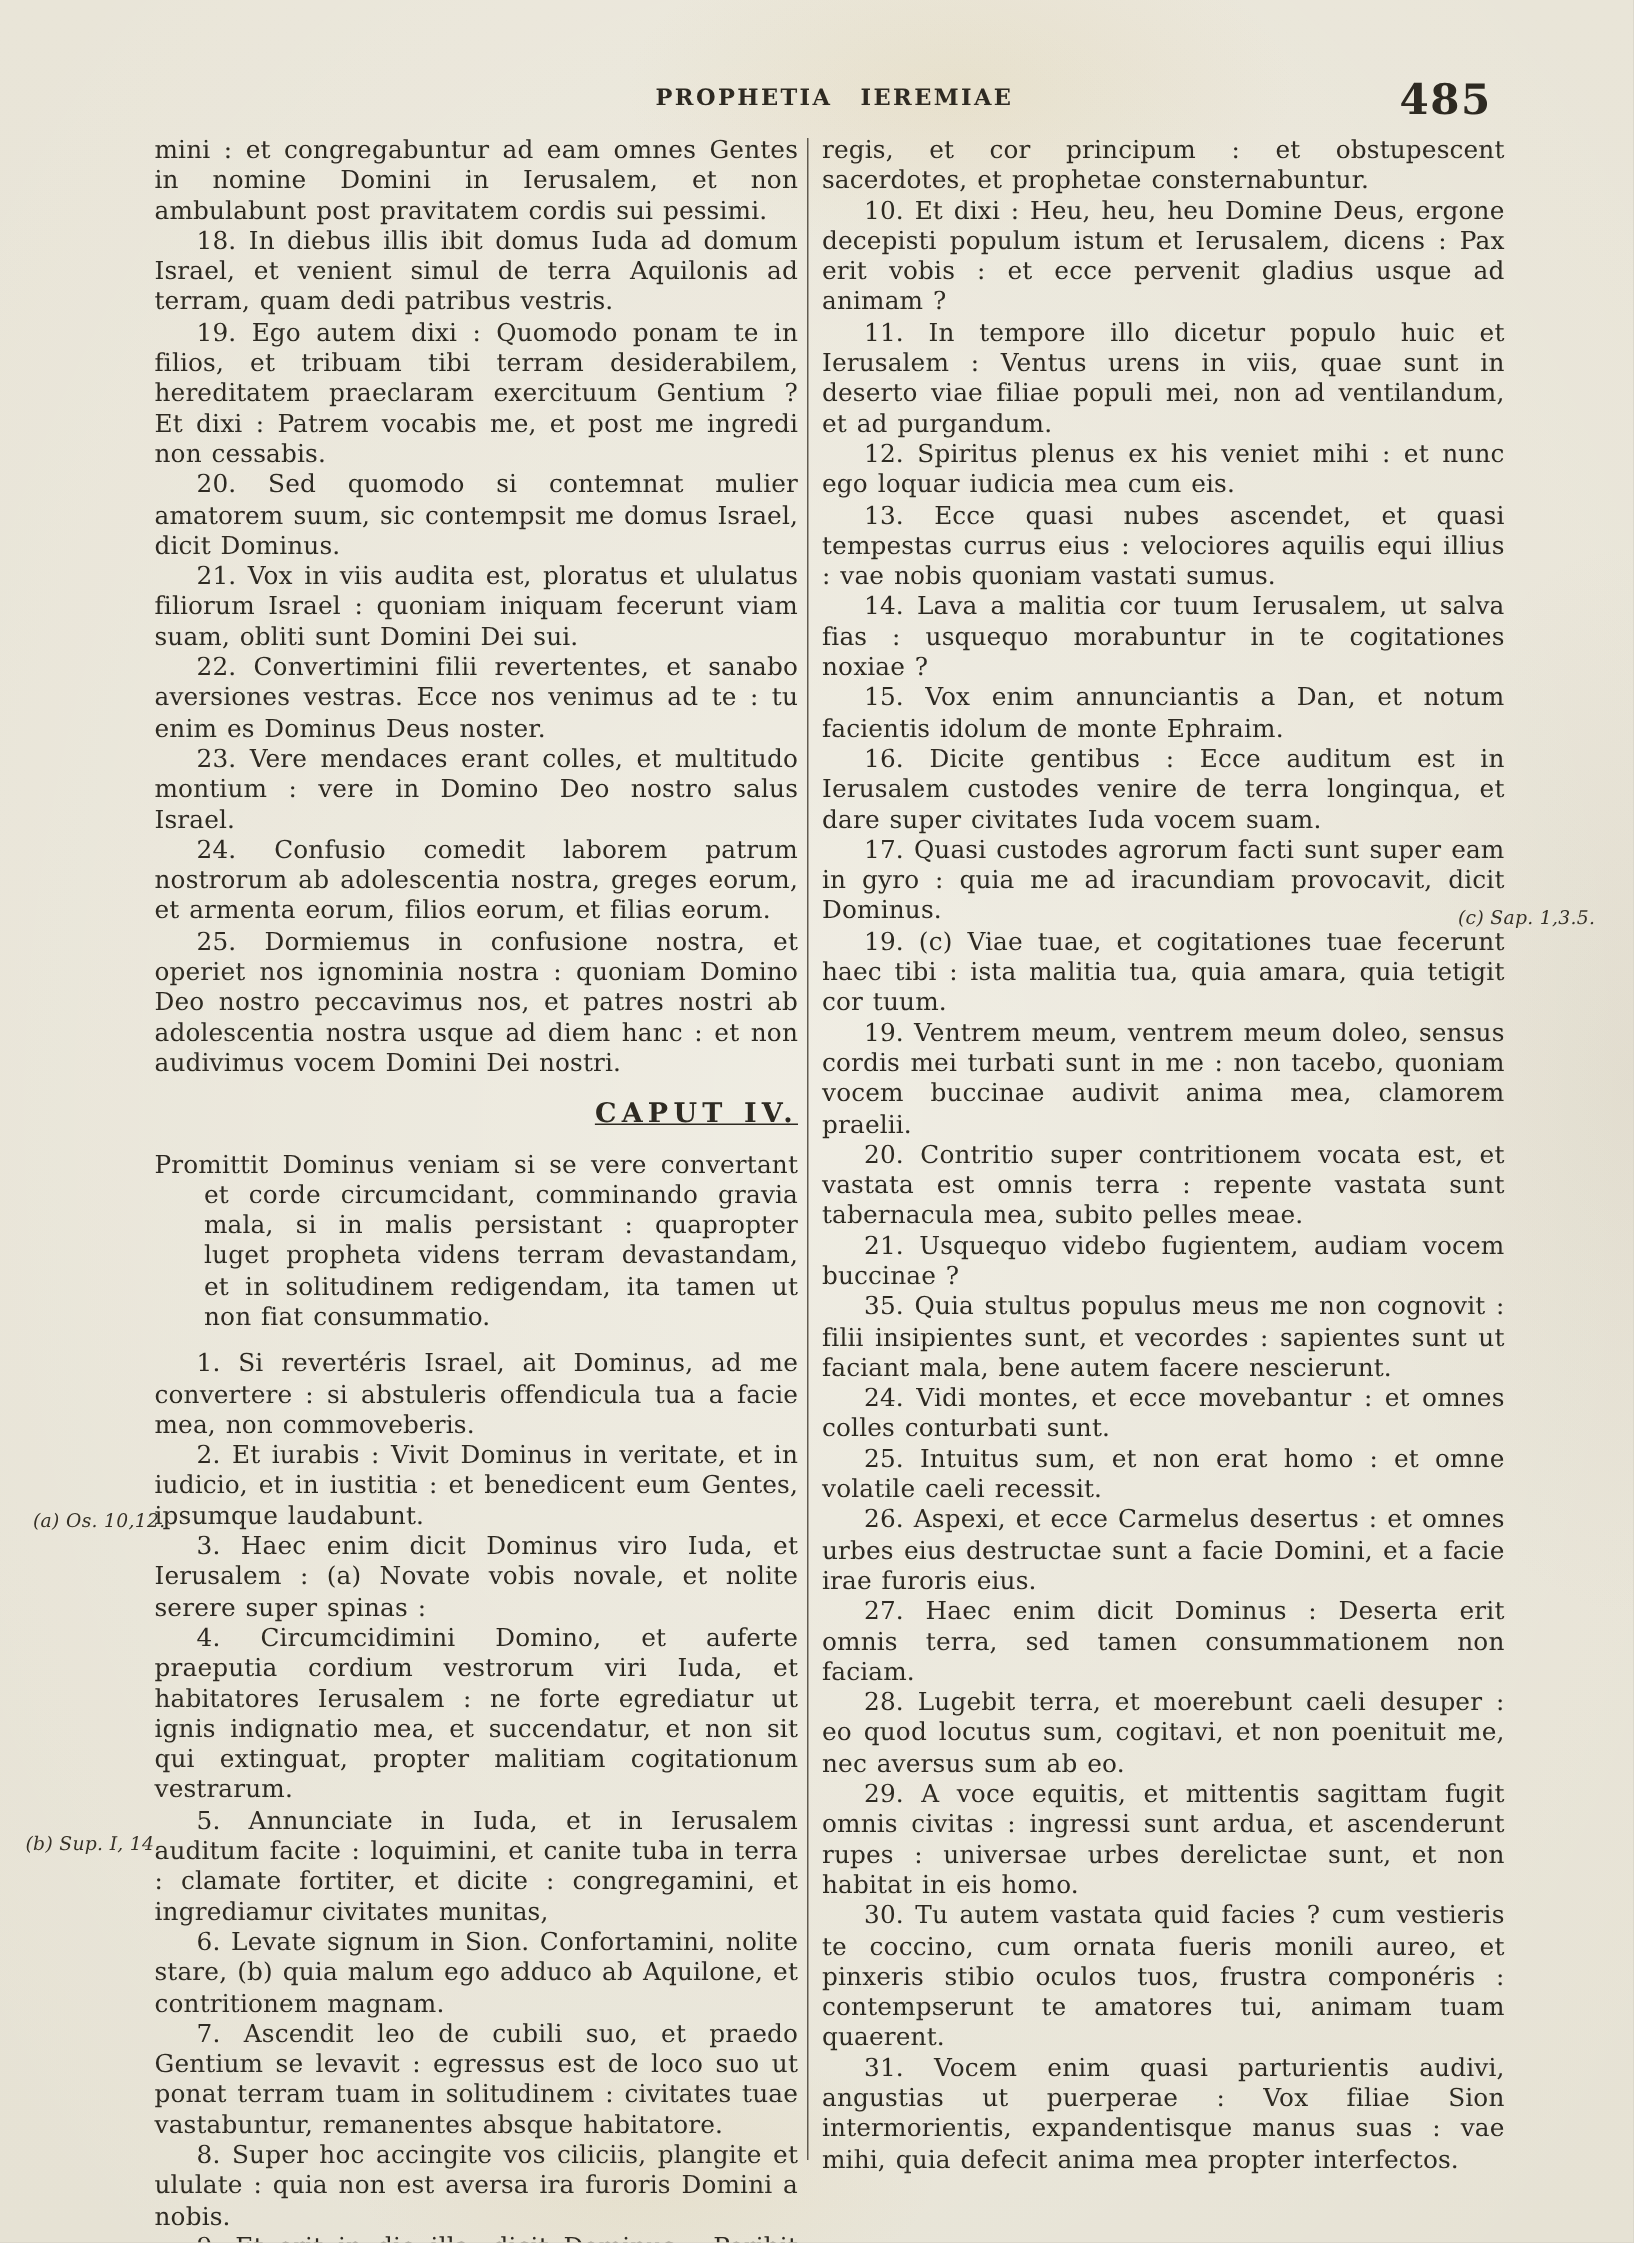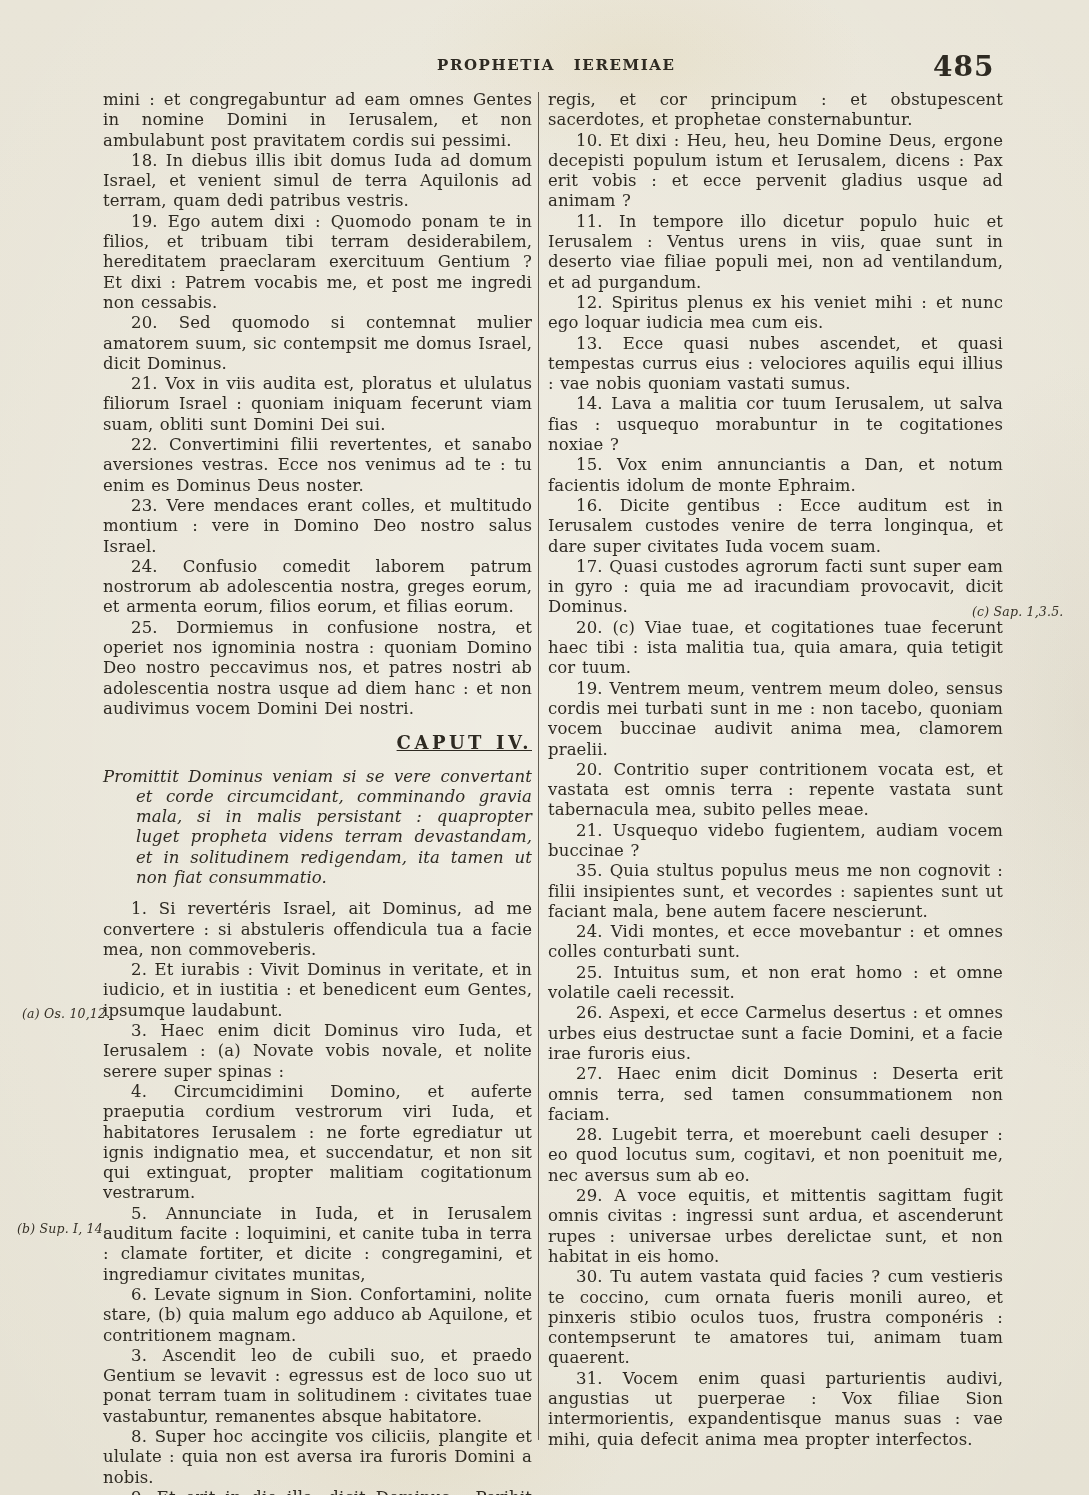--- a/index.html
+++ b/index.html
@@ -42,21 +42,20 @@
   .block-continuation{text-indent:0;}
   .chapter-heading{
     margin:14px 0 13px 0;
     text-align:right;
     font-weight:bold;font-size:18px;letter-spacing:3.5px;
     text-indent:0;
     text-decoration:underline;
   }
   .chapter-argument{
     margin:0 0 11px 0;
-    font-style:italic;
     padding-left:2em;text-indent:-2em;
     text-align:justify;
   }
   .margin-note{
     position:absolute;
     font-size:12.5px;font-style:italic;letter-spacing:0.2px;
     white-space:nowrap;color:#353026;
   }
   #note-a{top:1006px;left:22px;}
   #note-b{top:1221px;left:17px;}
@@ -107,21 +106,21 @@
         <p class="para block-verse">2. Et iurabis : Vivit Dominus in veritate, et in iudicio, et in iustitia : et benedicent eum Gentes, ipsumque laudabunt.</p>
 
         <p class="para block-verse">3. Haec enim dicit Dominus viro Iuda, et Ierusalem : (a) Novate vobis novale, et nolite serere super spinas :</p>
 
         <p class="para block-verse">4. Circumcidimini Domino, et auferte praeputia cordium vestrorum viri Iuda, et habitatores Ierusalem : ne forte egrediatur ut ignis indignatio mea, et succendatur, et non sit qui extinguat, propter malitiam cogitationum vestrarum.</p>
 
         <p class="para block-verse">5. Annunciate in Iuda, et in Ierusalem auditum facite : loquimini, et canite tuba in terra : clamate fortiter, et dicite : congregamini, et ingrediamur civitates munitas,</p>
 
         <p class="para block-verse">6. Levate signum in Sion. Confortamini, nolite stare, (b) quia malum ego adduco ab Aquilone, et contritionem magnam.</p>
 
-        <p class="para block-verse">3. Ascendit leo de cubili suo, et praedo Gentium se levavit : egressus est de loco suo ut ponat terram tuam in solitudinem : civitates tuae vastabuntur, remanentes absque habitatore.</p>
+        <p class="para block-verse">7. Ascendit leo de cubili suo, et praedo Gentium se levavit : egressus est de loco suo ut ponat terram tuam in solitudinem : civitates tuae vastabuntur, remanentes absque habitatore.</p>
 
         <p class="para block-verse">8. Super hoc accingite vos ciliciis, plangite et ululate : quia non est aversa ira furoris Domini a nobis.</p>
 
         <p class="para block-verse">9. Et erit in die illa, dicit Dominus : Peribit cor</p>
       </div>
 
   </div>
 
   <div id="right-col" class="column">
     <div>
@@ -137,21 +136,21 @@
         <p class="para block-verse">13. Ecce quasi nubes ascendet, et quasi tempestas currus eius : velociores aquilis equi illius : vae nobis quoniam vastati sumus.</p>
 
         <p class="para block-verse">14. Lava a malitia cor tuum Ierusalem, ut salva fias : usquequo morabuntur in te cogitationes noxiae ?</p>
 
         <p class="para block-verse">15. Vox enim annunciantis a Dan, et notum facientis idolum de monte Ephraim.</p>
 
         <p class="para block-verse">16. Dicite gentibus : Ecce auditum est in Ierusalem custodes venire de terra longinqua, et dare super civitates Iuda vocem suam.</p>
 
         <p class="para block-verse">17. Quasi custodes agrorum facti sunt super eam in gyro : quia me ad iracundiam provocavit, dicit Dominus.</p>
 
-        <p class="para block-verse">20. (c) Viae tuae, et cogitationes tuae fecerunt haec tibi : ista malitia tua, quia amara, quia tetigit cor tuum.</p>
+        <p class="para block-verse">19. (c) Viae tuae, et cogitationes tuae fecerunt haec tibi : ista malitia tua, quia amara, quia tetigit cor tuum.</p>
 
         <p class="para block-verse">19. Ventrem meum, ventrem meum doleo, sensus cordis mei turbati sunt in me : non tacebo, quoniam vocem buccinae audivit anima mea, clamorem praelii.</p>
 
         <p class="para block-verse">20. Contritio super contritionem vocata est, et vastata est omnis terra : repente vastata sunt tabernacula mea, subito pelles meae.</p>
 
         <p class="para block-verse">21. Usquequo videbo fugientem, audiam vocem buccinae ?</p>
 
         <p class="para block-verse">35. Quia stultus populus meus me non cognovit : filii insipientes sunt, et vecordes : sapientes sunt ut faciant mala, bene autem facere nescierunt.</p>
 
 

